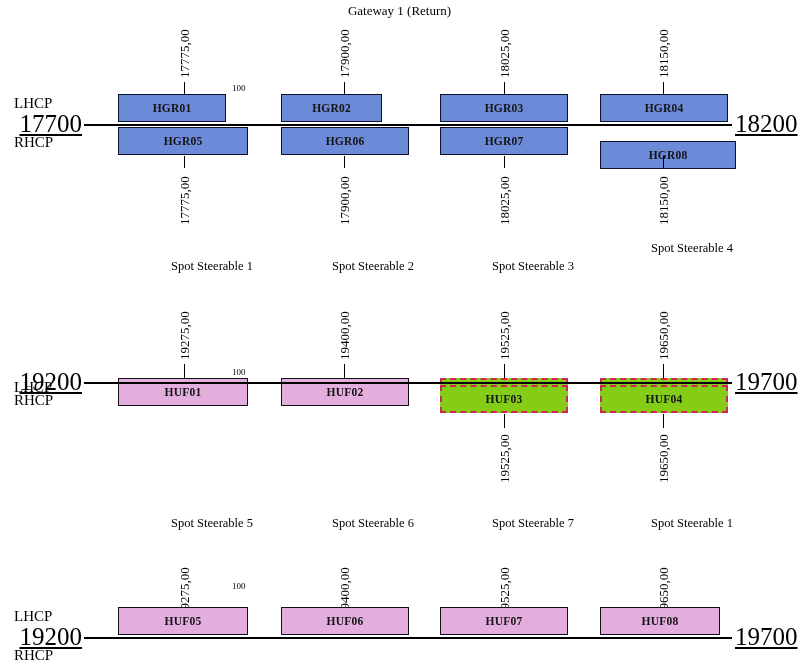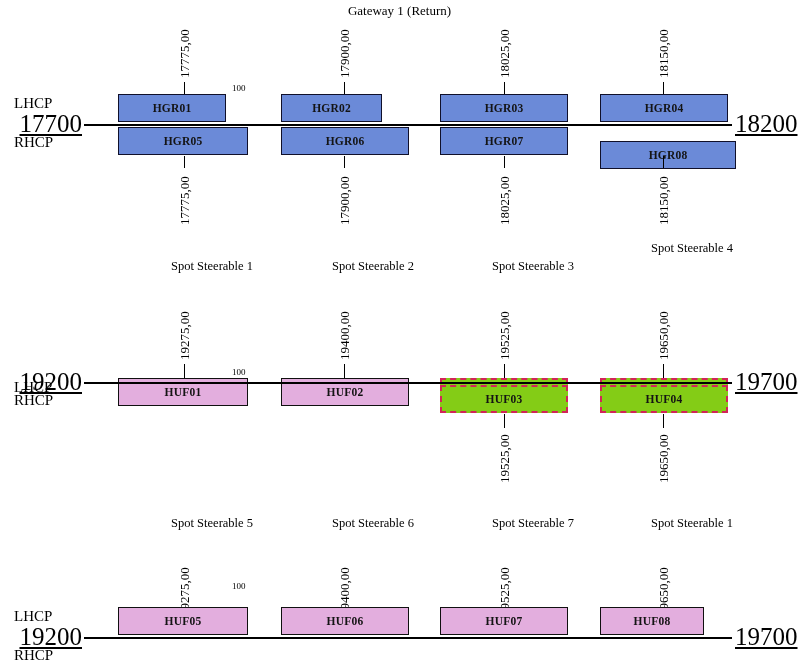--- a/index.html
+++ b/index.html
@@ -223,21 +223,21 @@
     <div class="tick" style="left:184px; top:130px; height:14px;"></div>
     <div class="tick" style="left:344px; top:130px; height:14px;"></div>
     <div class="tick" style="left:504px; top:130px; height:14px;"></div>
     <div class="tick" style="left:663px; top:130px; height:14px;"></div>
 
     <div class="bw" style="left:232px; top:92px;">100</div>
 
     <div class="chan pink" style="left:118px; top:117px; width:130px;">HUF05</div>
     <div class="chan pink" style="left:281px; top:117px; width:128px;">HUF06</div>
     <div class="chan pink" style="left:440px; top:117px; width:128px;">HUF07</div>
-    <div class="chan pink" style="left:600px; top:117px; width:104px;">HUF08</div>
+    <div class="chan pink" style="left:600px; top:117px; width:120px;">HUF08</div>
 
     <div class="axis-line" style="left:84px; top:147px; width:648px;"></div>
 
     <div class="pol-label" style="top:119px;">LHCP</div>
     <div class="pol-label" style="top:158px;">RHCP</div>
 
     <div class="edge-label left" style="left:0px; width:82px; top:137px;">19200</div>
     <div class="edge-label right" style="left:735px; top:137px;">19700</div>
   </div>
 

